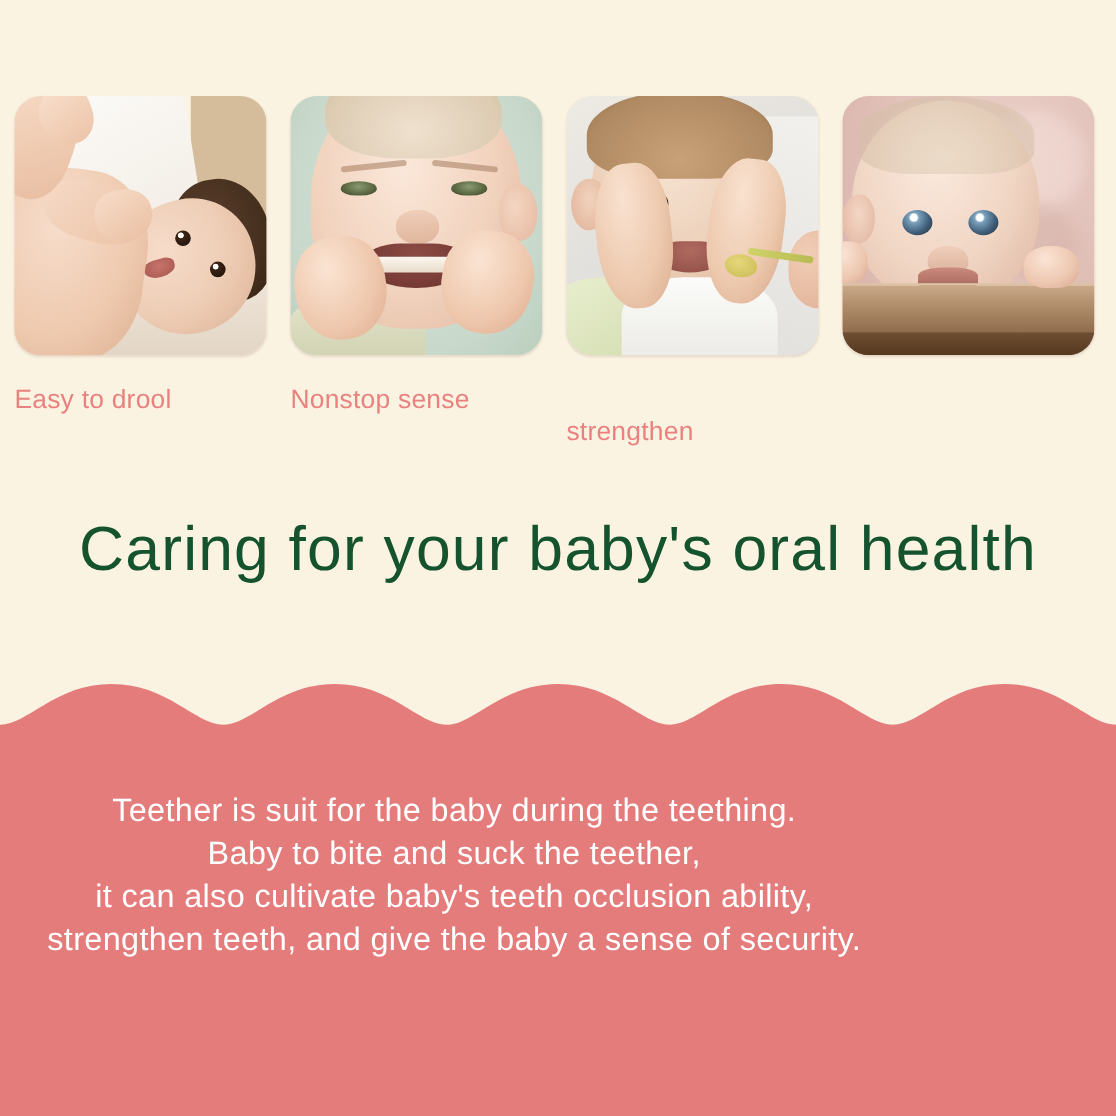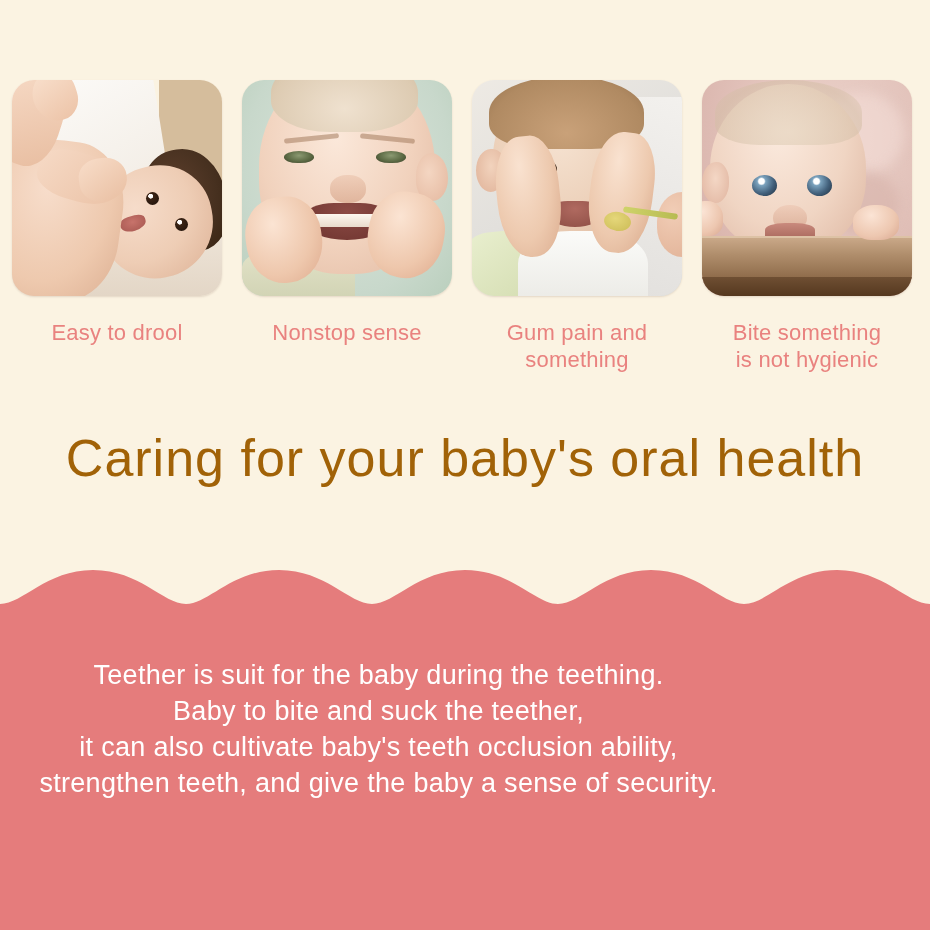--- a/index.html
+++ b/index.html
@@ -314,33 +314,32 @@
   .caption-row {
     position:absolute;
     top:320px; left:12px;
     width:906px;
     display:flex;
     gap:20px;
   }
   .caption {
     flex:0 0 210px;
     width:210px;
-    text-align:center;
     color:#e9827f;
     font-size:22px;
     line-height:1.22;
     letter-spacing:.2px;
   }
 
   
   .headline {
     position:absolute;
     top:432px; left:0; width:930px;
     text-align:center;
-    color:#a16207;
+    color:#14532d;
     font-size:52px;
     line-height:1;
     letter-spacing:1px;
     white-space:nowrap;
   }
 
   
   .wave-wrap {
     position:absolute;
     left:0; top:556px;
@@ -447,26 +446,22 @@
   </div>
 
   <div class="caption-row">
     <div class="caption">
       <span>Easy to drool</span>
     </div>
     <div class="caption">
       <span>Nonstop sense</span>
     </div>
     <div class="caption">
-      <span>Gum pain and</span><br>
-      <span>something</span>
-    </div>
-    <div class="caption">
-      <span>Bite something</span><br>
-      <span>is not hygienic</span>
+      <br>
+      <span>strengthen</span>
     </div>
   </div>
 
   <div class="headline">Caring for your baby's oral health</div>
 
   <div class="wave-wrap">
     <svg viewBox="0 0 930 374" preserveAspectRatio="none">
       <path d="M0,48
                C 23,48 46,14 93,14
                C 140,14 163,48 186,48

